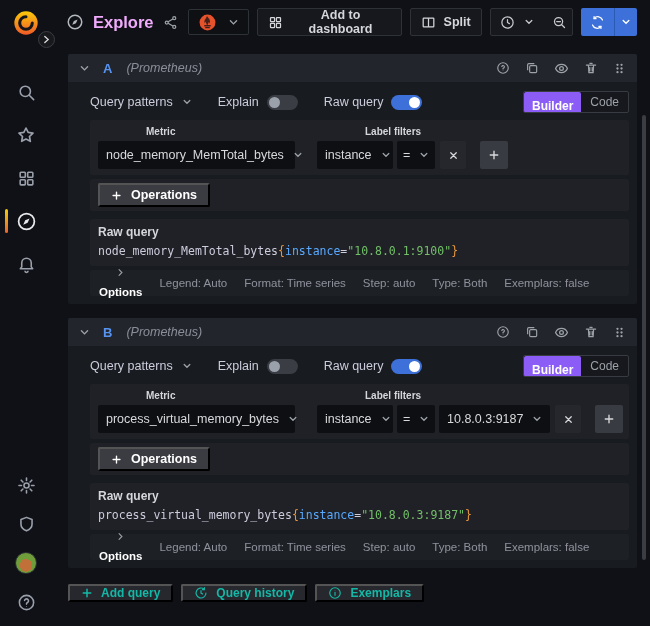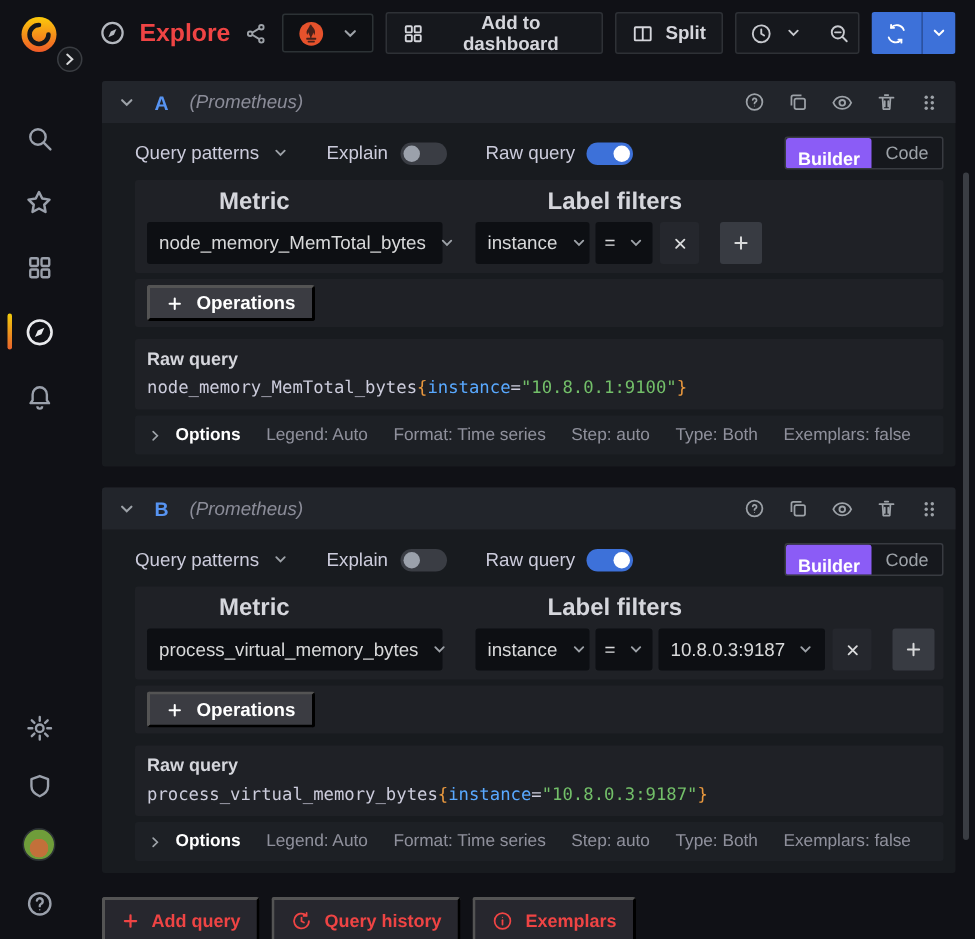--- a/index.html
+++ b/index.html
@@ -22,21 +22,21 @@
   .avatar{ width:22px; height:22px; border-radius:50%;
            background:radial-gradient(circle at 50% 62%, #c2703a 0 38%, #6f9d3a 40% 100%);
            border:1px solid #2c3235; }
   .expand-btn{ position:absolute; left:38px; top:31px; width:17px; height:17px; border-radius:50%;
            background:#17191d; border:1px solid #3a3d42; color:#d8d9da; z-index:6;
            display:flex; align-items:center; justify-content:center; cursor:pointer; }
 
   
   .toolbar{ position:absolute; left:52px; right:0; top:0; height:44px;
             display:flex; align-items:center; padding:0 13px 0 14px; }
-  .tb-title{ font-size:16.5px; font-weight:600; color:#ef4444; margin:0 9px; }
+  .tb-title{ font-size:16.5px; font-weight:600; color:#f0abfc; margin:0 9px; }
   .ds-picker{ display:flex; align-items:center; gap:11px; height:26px; padding:0 9px;
             border:1px solid #2c3235; border-radius:2px; background:#0e1014; margin-left:10px; cursor:pointer;}
   .spacer{ flex:1; }
   .btn-outline{ height:28px; padding:0 10px; border:1px solid #2e3136; background:#16181d;
             border-radius:2px; display:flex; gap:8px; align-items:center; font-size:12.5px;
             font-weight:600; color:#d5d6dc; cursor:pointer; margin-left:8px;}
   .time-group{ display:flex; align-items:stretch; height:28px; border:1px solid #2e3136;
             background:#16181d; border-radius:2px; margin-left:8px; overflow:hidden;}
   .time-seg{ display:flex; align-items:center; gap:9px; padding:0 9px; cursor:pointer; color:#c7c9ce;}
   .v-div{ width:1px; background:#2e3136; }
@@ -66,21 +66,21 @@
            background:#9ba1ab; }
   .toggle.on{ background:#3d71d9; }
   .toggle.on .knob{ left:auto; right:2px; background:#fff; }
   .m26{ margin-left:26px; }
   .builder-group{ margin-left:auto; display:flex; border:1px solid #383b41; border-radius:2px;
            overflow:hidden; height:22px; font-size:12px; background:#16181d; }
   .bg-seg{ padding:0 9px; line-height:20px; color:#9da2a8; cursor:pointer; }
   .bg-seg.sel{ background:#8b5cf6; color:#fff; font-weight:700; }
 
   .sub-panel{ background:#1f2126; border-radius:2px; padding:6px 8px; }
-  .f-label{ font-size:16px; font-weight:700; color:#d5d6dc; margin-bottom:4px;padding-left:48px; }
+  .f-label{ font-size:10px; font-weight:700; color:#d5d6dc; margin-bottom:4px;padding-left:48px; }
   .metric-flex{ display:flex; align-items:flex-start; }
   .sel{ height:28px; background:#0d0f13; border-radius:2px; display:flex; align-items:center;
         padding:0 8px; gap:9px; cursor:pointer; color:#d8d9da; }
   .sel .chev{ margin-left:auto; color:#9da2a8; display:flex; }
   .metric-sel{ width:197px; }
   .mr22{ margin-right:22px; }
   .filters-flex{ display:flex; align-items:center; gap:4px; }
   .key-sel{ width:76px; }
   .op-sel{ width:38px; padding:0 6px; gap:5px; }
   .sq-btn{ width:26px; height:28px; border-radius:2px; display:flex; align-items:center;
@@ -96,28 +96,28 @@
   .raw-panel{ margin-top:8px; padding:6px 8px 8px; }
   .raw-title{ font-size:12px; font-weight:700; color:#d5d6dc; margin-bottom:5px; }
   .promql{ font-family:"DejaVu Sans Mono", monospace; font-size:11.5px; color:#ccccdc;
            letter-spacing:0; white-space:nowrap; }
   .c-brace{ color:#e9983e; }
   .c-key{ color:#59a9ff; }
   .c-str{ color:#73bf69; }
 
   .options-row{ margin-top:4px; background:#1d2025; border-radius:2px; height:26px; display:flex;
            align-items:center; padding:0 9px; font-size:11.5px; color:rgba(204,204,220,.65); }
-  .opt-toggle{ display:flex; align-items:center; gap:9px; color:#9da2a8; cursor:pointer; }
+  .opt-toggle{ display:flex; align-items:center; gap:9px; color:#9da2a8; cursor:pointer;flex-direction:column; }
   .opt-name{ color:#fff; font-weight:700; font-size:11.5px; }
   .opt-item{ margin-left:17px; }
 
   .footer-row{ display:flex; gap:8px; margin-top:16px; }
-  .btn-footer{ height:32px; padding:0 11px; background:rgba(204,204,220,.12); border-radius:2px;
+  .btn-footer{ height:18px; padding:0 11px; background:rgba(204,204,220,.12); border-radius:2px;
            display:flex; gap:8px; align-items:center; font-size:12px; font-weight:600;
-           color:#ef4444; cursor:pointer; }
+           color:#14b8a6; cursor:pointer; }
 
   .scroll-thumb{ position:absolute; right:4px; top:115px; width:4px; height:445px;
            background:#3a3d43; border-radius:2px; }
 </style>
 </head>
 <body>
 
 <div class="app">
 
   <nav class="sidebar">

